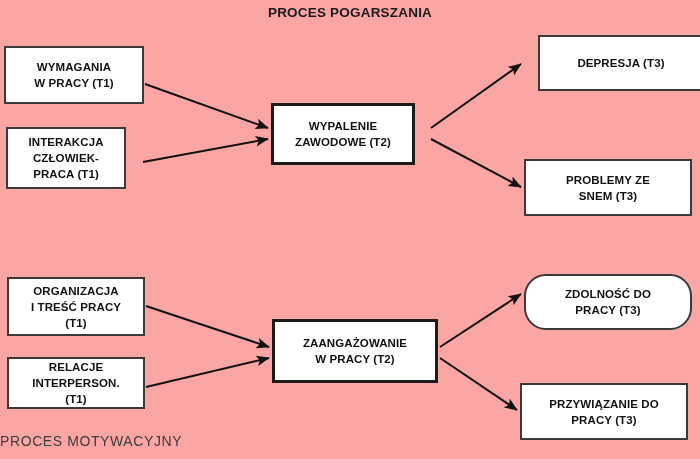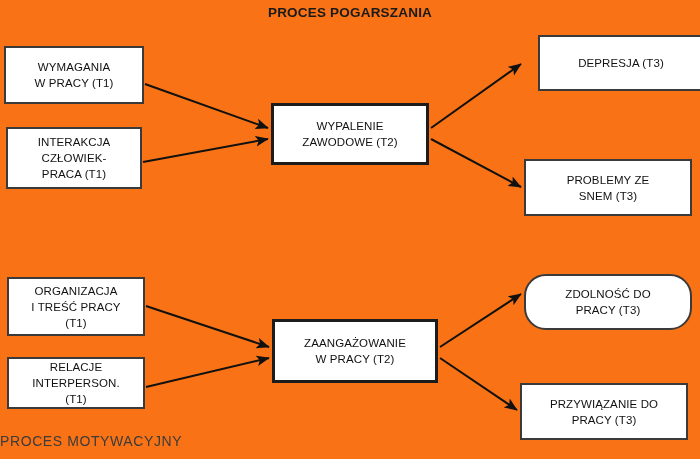--- a/index.html
+++ b/index.html
@@ -7,21 +7,21 @@
     padding: 0;
     background: #ffffff;
   }
   body {
     font-family: "Liberation Sans", sans-serif;
   }
   #canvas {
     position: relative;
     width: 700px;
     height: 459px;
-    background: #f97316;
+    background: #fca5a5;
     overflow: hidden;
   }
   .title {
     position: absolute;
     left: 0;
     right: 0;
     text-align: center;
     font-weight: bold;
     color: #1a1a1a;
     font-size: 13.5px;
@@ -43,21 +43,21 @@
   .node {
     position: absolute;
     box-sizing: border-box;
     background: #ffffff;
     border: 2px solid #3a3a3a;
     display: flex;
     align-items: center;
     justify-content: center;
     text-align: center;
     color: #111111;
-    font-weight: normal;
+    font-weight: bold;
     font-size: 11.5px;
     line-height: 16px;
     letter-spacing: 0.1px;
     padding: 13px 4px;
   }
   .node.mediator {
     border: 3px solid #1c1c1c;
     font-size: 11.5px;
   }
   .node .txt {
@@ -97,26 +97,26 @@
         <line x1="440" y1="347" x2="521" y2="294" marker-end="url(#arrowhead)"></line>
         <line x1="440" y1="358" x2="517" y2="410" marker-end="url(#arrowhead)"></line>
       </g>
   </svg>
 
   <div id="node-layer">
       <div class="node" style="left: 4px; top: 46px; width: 140px; height: 58px;">
         <span class="txt">WYMAGANIA
 W PRACY (T1)</span>
       </div>
-      <div class="node" style="left: 6px; top: 127px; width: 136px; height: 62px;">
+      <div class="node" style="left: 6px; top: 127px; width: 120px; height: 62px;">
         <span class="txt">INTERAKCJA
 CZŁOWIEK-
 PRACA (T1)</span>
       </div>
-      <div class="node mediator" style="left: 271px; top: 103px; width: 158px; height: 62px;">
+      <div class="node mediator" style="left: 271px; top: 103px; width: 144px; height: 62px;">
         <span class="txt">WYPALENIE
 ZAWODOWE (T2)</span>
       </div>
       <div class="node" style="left: 538px; top: 35px; width: 166px; height: 56px;">
         <span class="txt">DEPRESJA (T3)</span>
       </div>
       <div class="node" style="left: 524px; top: 159px; width: 168px; height: 57px;">
         <span class="txt">PROBLEMY ZE
 SNEM (T3)</span>
       </div>

